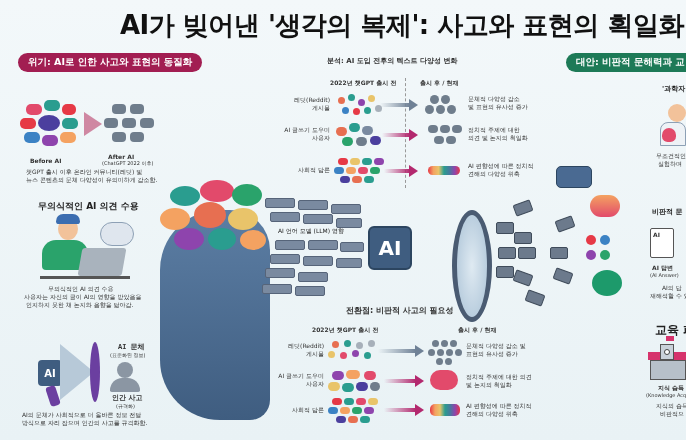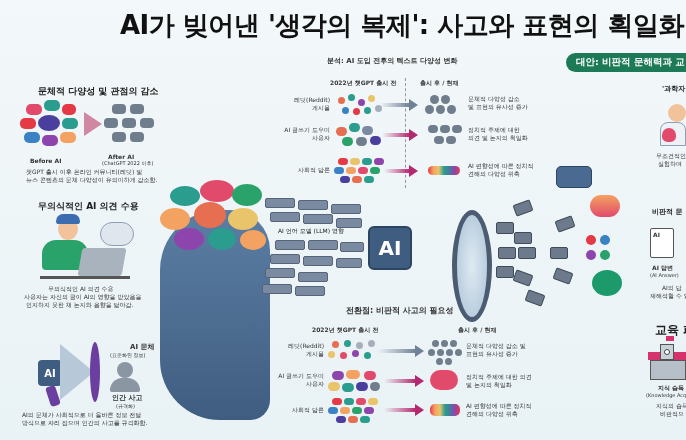--- a/index.html
+++ b/index.html
@@ -28,22 +28,22 @@
   .rainbow { position: absolute; height: 9px; border-radius: 5px; background: linear-gradient(90deg, #e63946, #f4a261, #e9c46a, #2a9d8f, #457b9d, #8e44ad, #e63946); }
   .divider { position: absolute; left: 405px; top: 78px; width: 0; height: 110px; border-left: 1px dashed #999; }
 </style>
 </head>
 <body>
 
 <div class="canvas">
 
   <div class="title">AI가 빚어낸 '생각의 복제': 사고와 표현의 획일화 경고</div>
 
-
-  <div class="h" style="left:38px;top:85px;">문체적 다양성 및 관점의 감소</div>
+  <div class="pill red">위기: AI로 인한 사고와 표현의 동질화</div>
+
 
   <div>
     <div class="bubble" style="left:26px;top:104px;width:16px;height:11px;background:#e24a6b;"></div>
     <div class="bubble" style="left:44px;top:100px;width:16px;height:11px;background:#2a9d8f;"></div>
     <div class="bubble" style="left:62px;top:104px;width:14px;height:11px;background:#e63946;"></div>
     <div class="bubble" style="left:20px;top:118px;width:16px;height:11px;background:#e63946;"></div>
     <div class="bubble" style="left:38px;top:115px;width:22px;height:16px;background:#4b3f9e;border-radius:50%;"></div>
     <div class="bubble" style="left:62px;top:118px;width:16px;height:11px;background:#2a9d8f;"></div>
     <div class="bubble" style="left:24px;top:132px;width:16px;height:11px;background:#3b82c4;"></div>
     <div class="bubble" style="left:42px;top:135px;width:16px;height:11px;background:#8e44ad;"></div>
@@ -77,21 +77,21 @@
   <div class="s" style="left:48px;top:285px;">무의식적인 AI 의견 수용</div>
   <div class="s" style="left:24px;top:293px;">사용자는 자신의 글이 AI의 영향을 받았음을</div>
   <div class="s" style="left:26px;top:301px;">인지하지 못한 채 논지와 음향을 닮아감.</div>
 
   <div>
     <div style="position:absolute;left:38px;top:360px;width:24px;height:26px;background:#3f5d80;border-radius:4px;color:#fff;font-weight:bold;font-size:10px;display:flex;align-items:center;justify-content:center;">AI</div>
     <div style="position:absolute;left:60px;top:344px;width:0;height:0;border-right:34px solid #b7c9d8;border-top:28px solid transparent;border-bottom:28px solid transparent;transform:scaleX(-1);"></div>
     <div style="position:absolute;left:90px;top:342px;width:10px;height:60px;border-radius:50%;background:#6b3fa0;"></div>
     <div style="position:absolute;left:48px;top:386px;width:10px;height:20px;background:#6b3fa0;border-radius:3px;transform:rotate(-18deg);"></div>
   </div>
-  <div class="s" style="left:130px;top:343px;font-weight:bold;font-size:7px;">AI 문체</div>
+  <div class="s" style="left:118px;top:343px;font-weight:bold;font-size:7px;font-family:Liberation Mono, monospace;">AI 문체</div>
   <div class="s" style="left:110px;top:352px;font-size:5px;">(표준화된 정보)</div>
   <div>
     <div style="position:absolute;left:117px;top:362px;width:16px;height:16px;border-radius:50%;background:#8b96a3;"></div>
     <div style="position:absolute;left:110px;top:378px;width:30px;height:14px;border-radius:14px 14px 2px 2px;background:#8b96a3;"></div>
   </div>
   <div class="s" style="left:112px;top:394px;font-weight:bold;font-size:7px;">인간 사고</div>
   <div class="s" style="left:116px;top:403px;font-size:5px;">(규격화)</div>
   <div class="s" style="left:22px;top:411px;">AI의 문체가 사회적으로 더 올바른 정보 전달</div>
   <div class="s" style="left:22px;top:419px;">방식으로 자리 잡으며 인간의 사고를 규격화함.</div>
 

